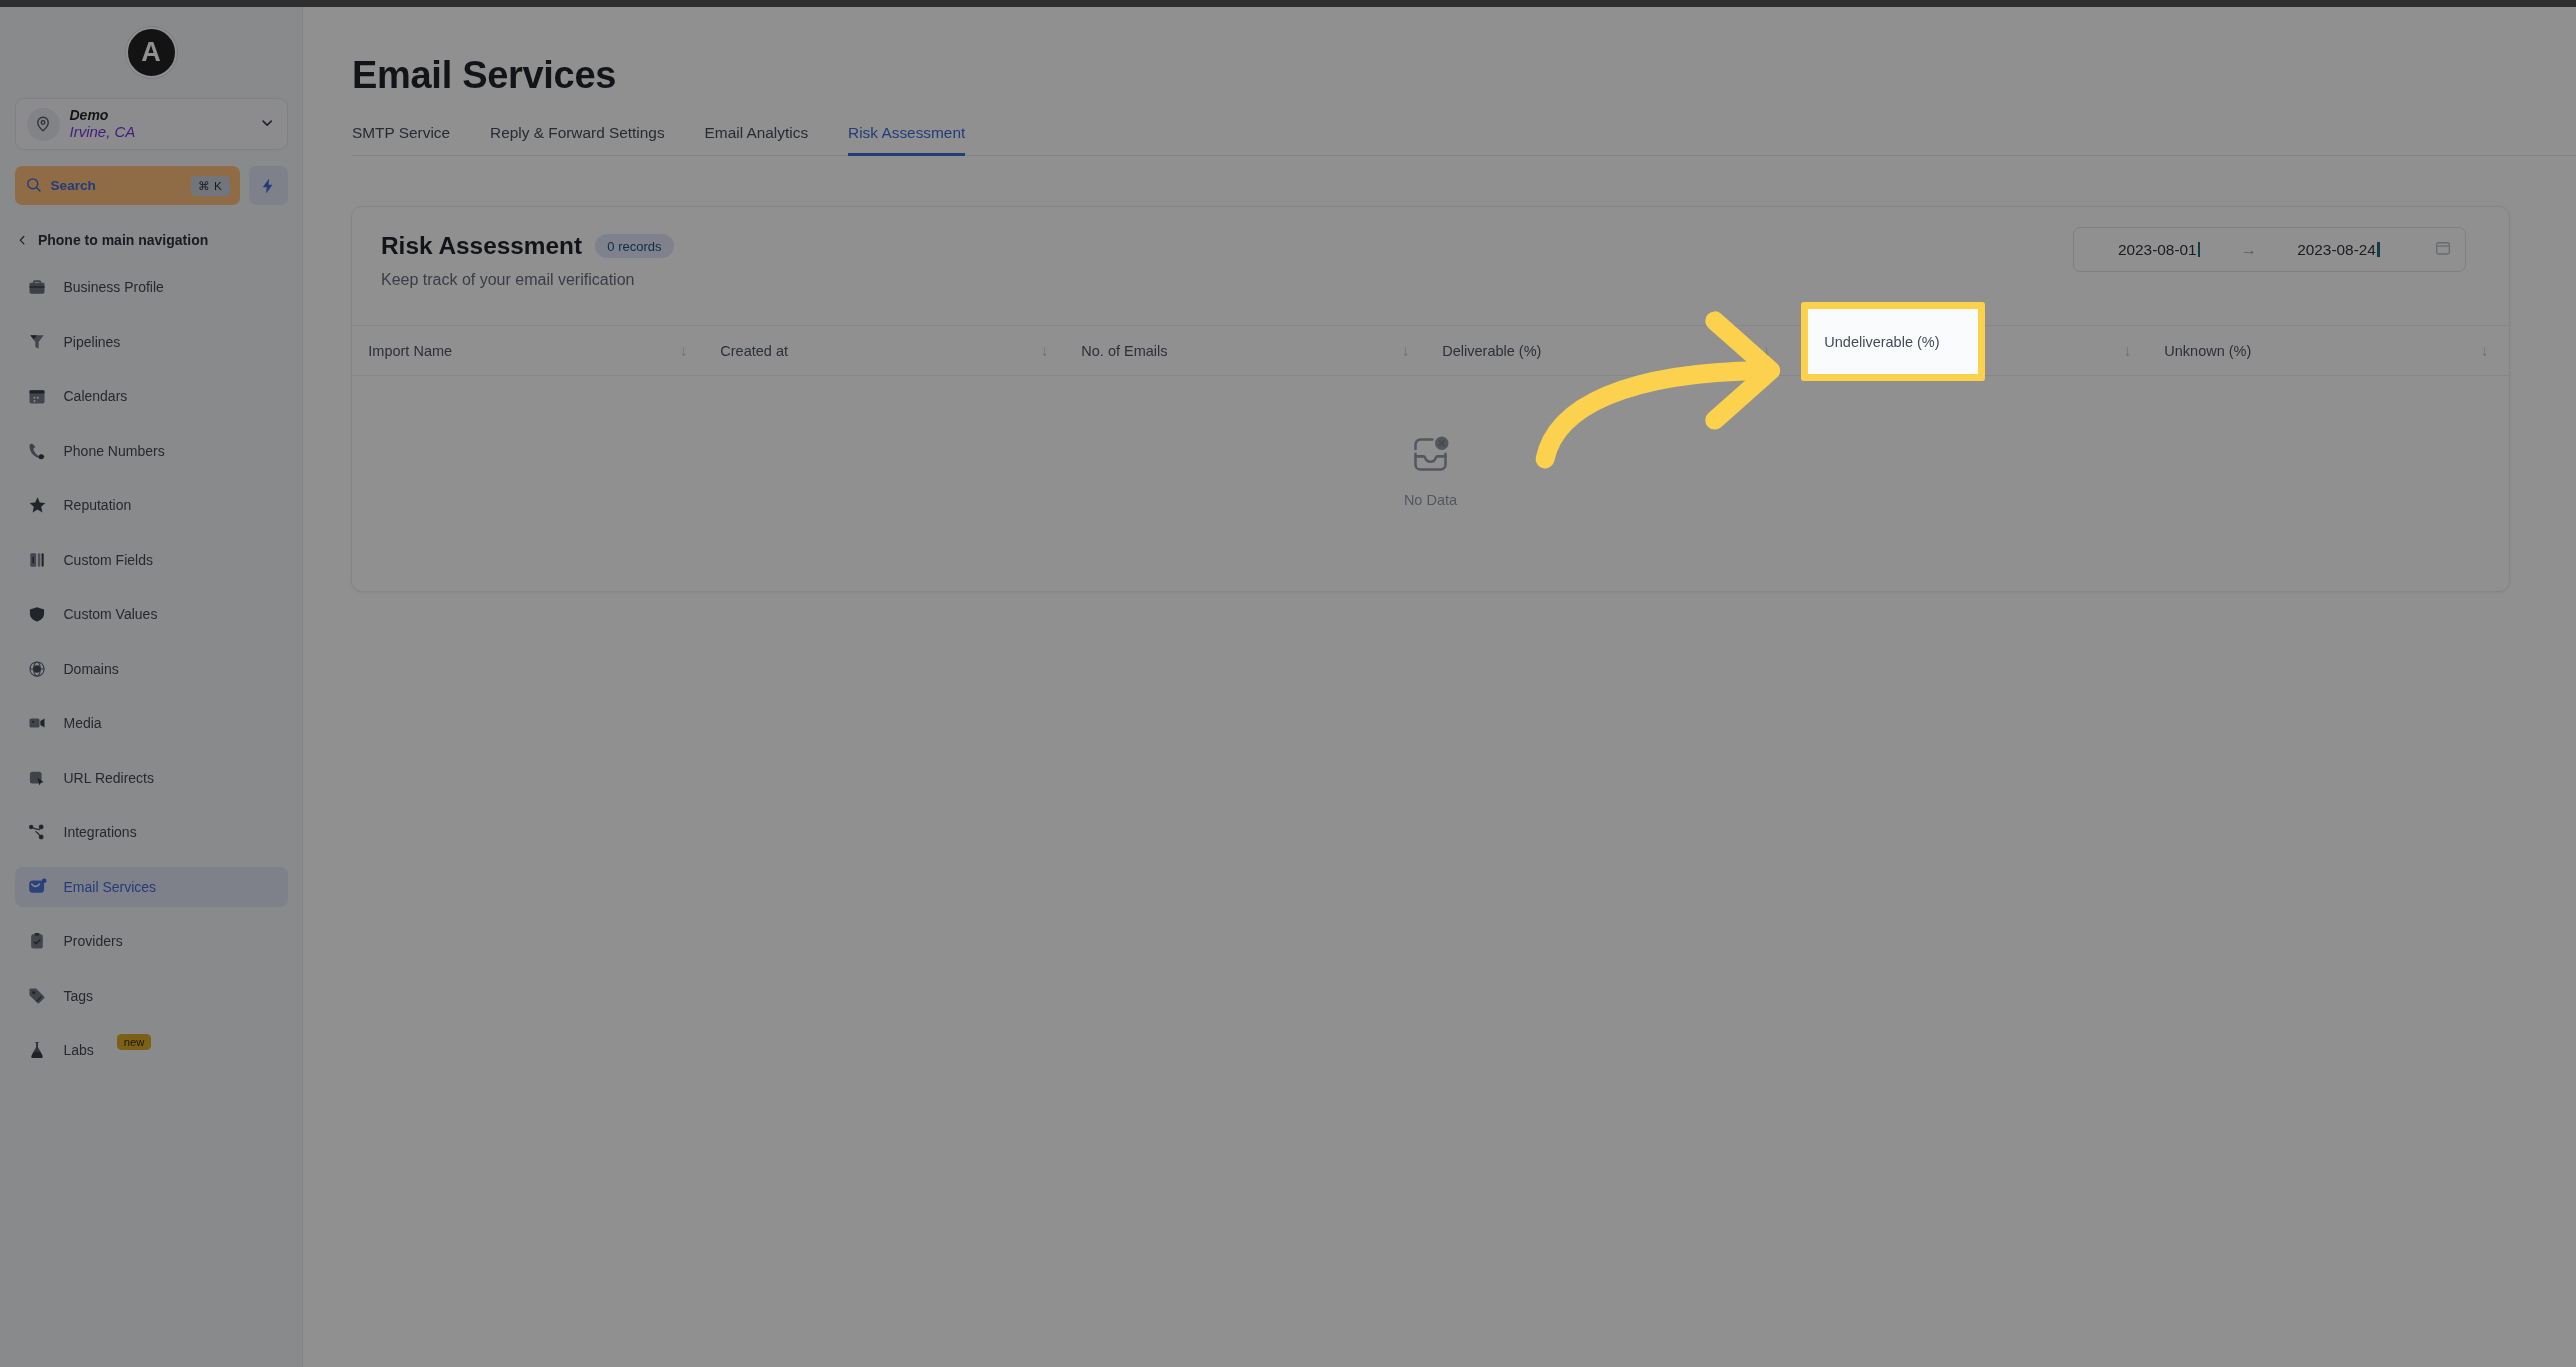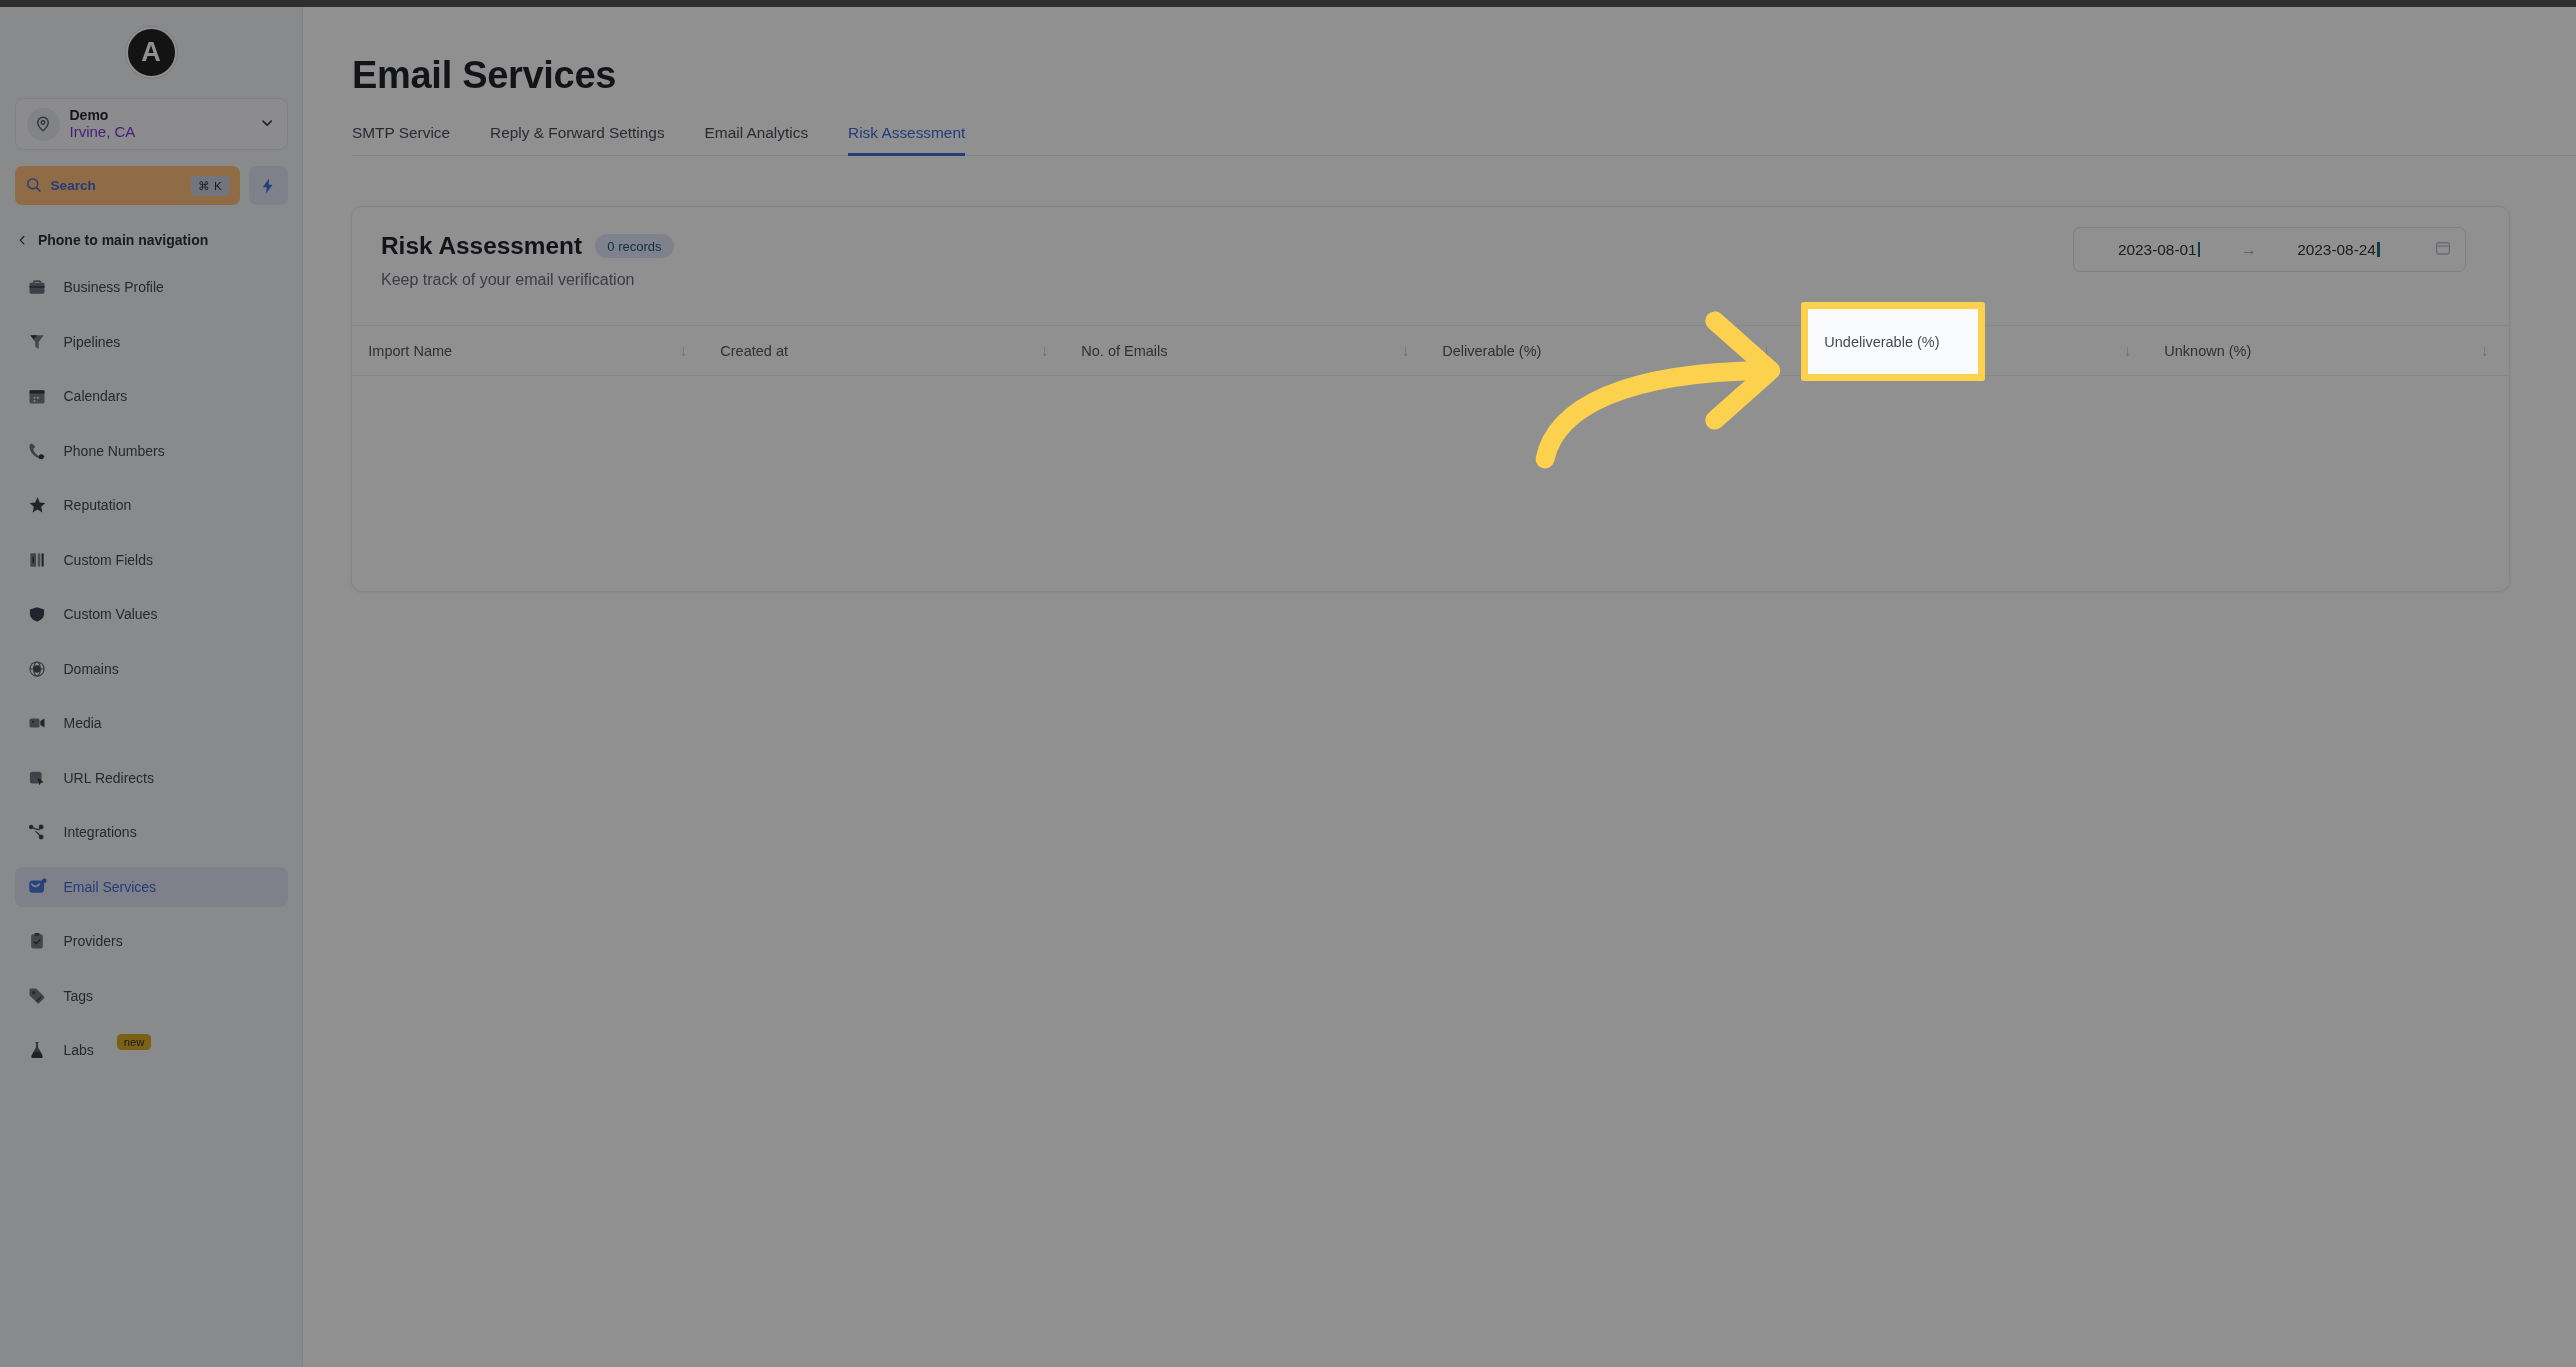--- a/index.html
+++ b/index.html
@@ -49,21 +49,21 @@
     display: flex; align-items: center;
     padding: 0 11px;
     gap: 10px;
   }
   .loc-avatar {
     width: 33px; height: 33px; border-radius: 50%;
     background: #e4e6ee;
     display: flex; align-items: center; justify-content: center;
     flex: 0 0 auto;
   }
-  .loc-text { flex: 1 1 auto; line-height: 1.12; }
+  .loc-text { flex: 1 1 auto; line-height: 1.12; font-style: italic; }
   .loc-name { font-size: 14px; font-weight: 700; color: #15171c; }
   .loc-sub { font-size: 15px; color: #6d28d9; margin-top: 0; }
   .loc-chev { color: #2d3142; flex: 0 0 auto; }
 
   .search-row {
     margin: 16.3px 14.5px 0 14.5px;
     display: flex; gap: 9px; align-items: center;
   }
   .search-box {
     flex: 1 1 auto;
@@ -513,20 +513,32 @@
         <div class="th" style="width:361px">
           <span>Undeliverable (%)</span>
           <span class="sortarrow">↓</span>
         </div>
         <div class="th" style="width:357px">
           <span>Unknown (%)</span>
           <span class="sortarrow">↓</span>
         </div>
       </div>
 
+      <div class="tbody">
+        <span>
+          <svg width="45" height="45" viewBox="0 0 24 24" fill="none" stroke="#8d93a2" stroke-width="1.35" stroke-linecap="round" stroke-linejoin="round">
+            <path d="M4 9V6.6A2.6 2.6 0 0 1 6.6 4H13"></path>
+            <path d="M20 11.6v5.8A2.6 2.6 0 0 1 17.4 20H6.6A2.6 2.6 0 0 1 4 17.4V11.6"></path>
+            <path d="M4 13h4.2a1 1 0 0 1 .95.68 2.95 2.95 0 0 0 5.7 0 1 1 0 0 1 .95-.68H20"></path>
+            <circle cx="18" cy="6" r="3.6" fill="#8b919f" stroke="none"></circle>
+            <path d="M16.8 4.8l2.4 2.4M19.2 4.8l-2.4 2.4" stroke="#7e7e7e" stroke-width="1.25"></path>
+          </svg>
+        </span>
+        <span class="nodata-label">No Data</span>
+      </div>
     </section>
   </main>
 
   <div class="dim"></div>
   <div class="topstrip"></div>
 
   <div class="spotlight">
     <span>Undeliverable (%)</span>
   </div>
 

